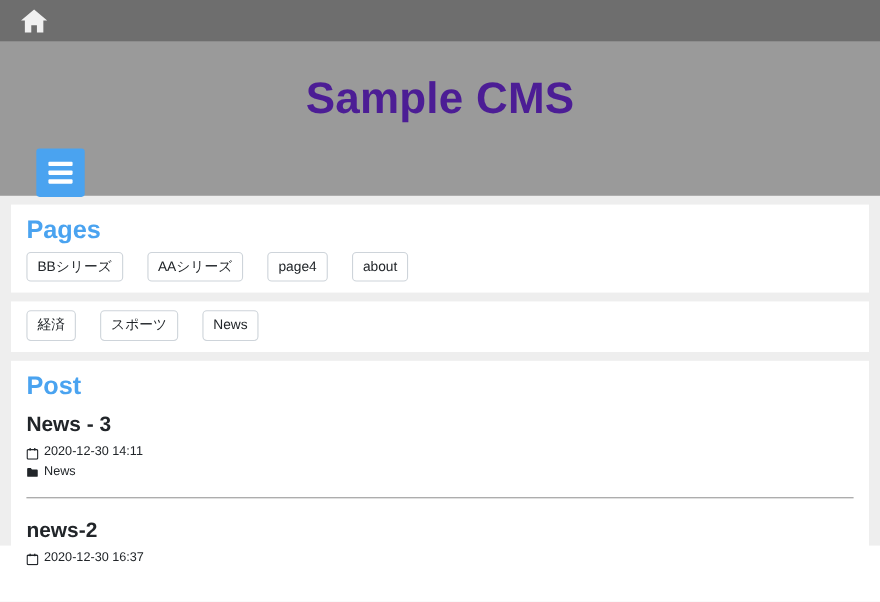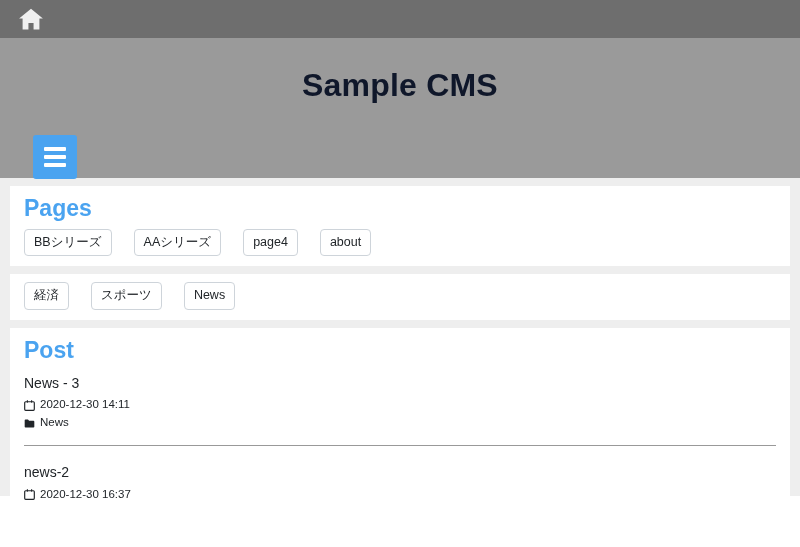--- a/index.html
+++ b/index.html
@@ -30,23 +30,23 @@
 
   
   .header {
     height: 140px;
     background: #9a9a9a;
     position: relative;
     text-align: center;
   }
   .site-title {
     padding-top: 28px;
-    font-size: 32px;
+    font-size: 40px;
     font-weight: bold;
-    color: #0f172a;
+    color: #4c1d95;
     letter-spacing: 0.2px;
     line-height: 1.2;
   }
   .site-tagline {
     margin-top: 10px;
     font-size: 12.5px;
     color: #ffffff;
     font-weight: normal;
   }
 
@@ -118,22 +118,22 @@
     line-height: 1;
     padding: 6px 9px 7px 9px;
     cursor: pointer;
     font-family: "Liberation Sans", "DejaVu Sans", sans-serif;
     white-space: nowrap;
   }
 
   
   .post { padding-top: 3px; }
   .post-title {
-    font-size: 14px;
-    font-weight: normal;
+    font-size: 19px;
+    font-weight: bold;
     color: #212529;
     line-height: 1.35;
     margin-bottom: 4px;
   }
   .post-meta {
     display: flex;
     align-items: center;
     gap: 5px;
     font-size: 11.5px;
     color: #212529;

